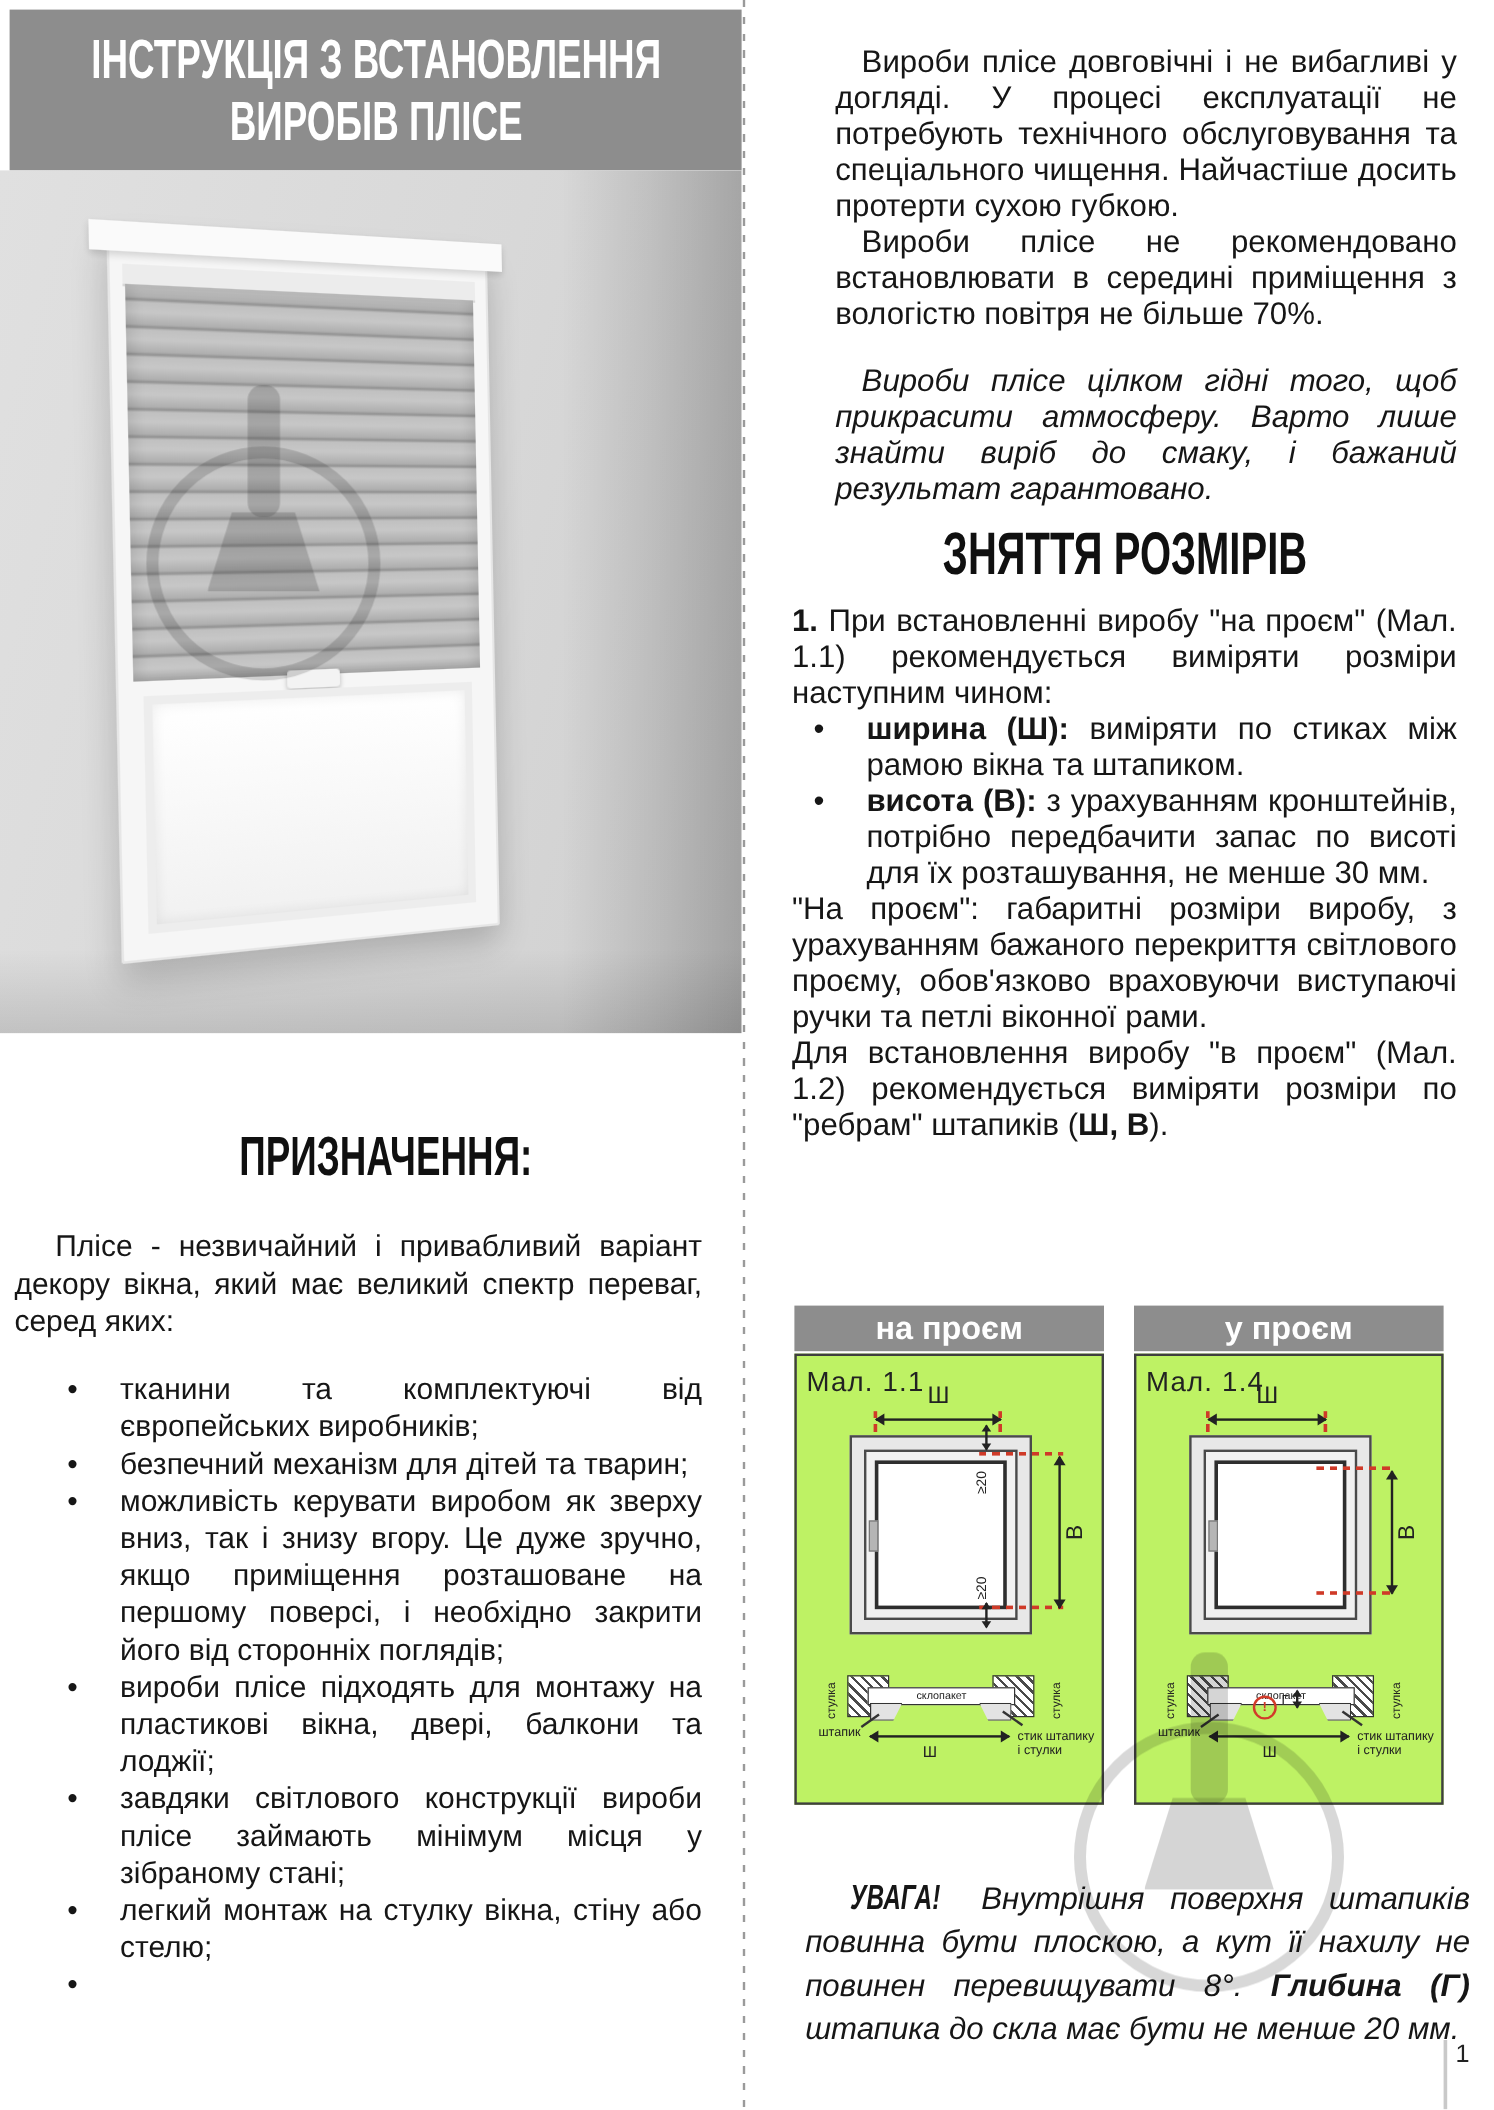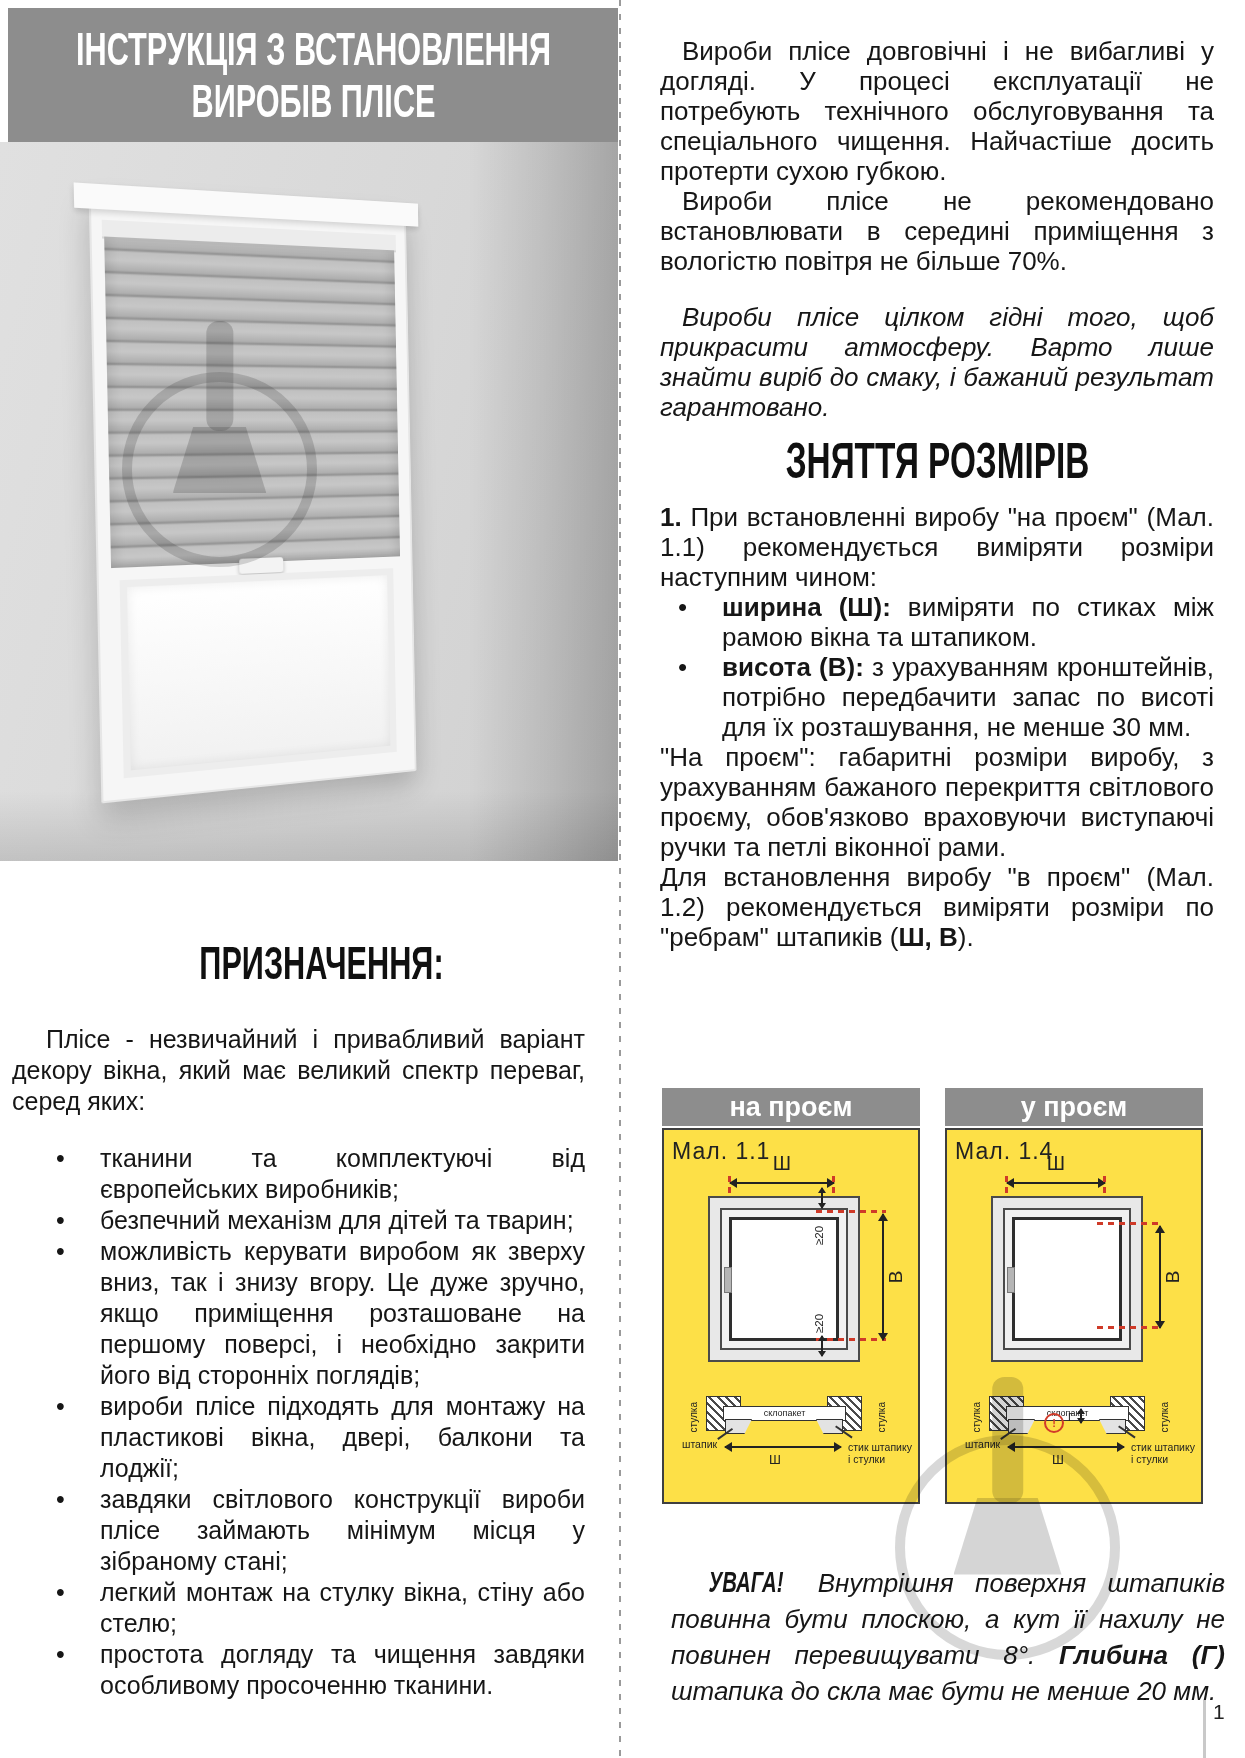--- a/index.html
+++ b/index.html
@@ -50,35 +50,35 @@
   
   .divider{position:absolute;left:619px;top:0;width:2px;height:1758px;
          background:repeating-linear-gradient(180deg,#9a9a9a 0 6px,transparent 6px 14px);}
 
   
   .rcol{position:absolute;left:660px;top:36px;width:554px;font-size:26px;line-height:30px;
         text-align:justify;}
   .rcol .care-h{margin:0 0 26px 0;}
   .rcol .care-h .t{font-size:54px;line-height:52px;}
   .rcol p{margin:0;}
-  .rcol .ind{text-indent:22px;}
+  .rcol .ind{text-indent:22px;margin-left:36px;}
   .rcol .it{font-style:italic;margin-top:26px;}
   .rcol .meas-h{margin:12px 0 14px 0;}
   .rcol .meas-h .t{font-size:50px;line-height:54px;}
   ul.mlist{list-style:none;margin:0;padding:0;}
   ul.mlist li{position:relative;padding-left:62px;text-align:justify;}
   ul.mlist li .mark{position:absolute;left:18px;top:0;}
   .b{font-weight:700;}
 
   
   .figs{position:absolute;left:662px;top:1088px;width:541px;display:flex;gap:25px;}
   .fig{width:258px;}
   .fig-banner{height:38px;background:#8d8d8d;color:#fff;font-weight:700;font-size:27px;
         display:flex;align-items:center;justify-content:center;}
-  .fig-box{position:relative;height:372px;border:2px solid #3f3f3f;background:#fde047;margin-top:2px;}
+  .fig-box{position:relative;height:372px;border:2px solid #3f3f3f;background:#bef264;margin-top:2px;}
   .fig-cap{position:absolute;left:8px;top:8px;font-size:23px;color:#222;letter-spacing:1px;}
   .wlab{position:absolute;top:22px;font-size:20px;color:#222;text-align:center;}
   .fig1 .wlab{left:66px;width:104px;}
   .fig2 .wlab{left:60px;width:98px;}
   .dim{position:absolute;background:#222;}
   .dim.h{height:2px;}
   .dim.v{width:2px;}
   .dim.h::before{content:"";position:absolute;left:-1px;top:-4px;border:5px solid transparent;border-left:0;border-right:8px solid #222;}
   .dim.h::after{content:"";position:absolute;right:-1px;top:-4px;border:5px solid transparent;border-right:0;border-left:8px solid #222;}
   .dim.v::before{content:"";position:absolute;top:-1px;left:-4px;border:5px solid transparent;border-top:0;border-bottom:8px solid #222;}
@@ -192,21 +192,21 @@
 
   <div class="purpose-body">
     <p class="intro">Плісе - незвичайний і привабливий варіант декору вікна, який має великий спектр переваг, серед яких:</p>
     <ul class="blist">
       <li><span class="mark">•</span><span>тканини та комплектуючі від європейських виробників;</span></li>
       <li><span class="mark">•</span><span>безпечний механізм для дітей та тварин;</span></li>
       <li><span class="mark">•</span><span>можливість керувати виробом як зверху вниз, так і знизу вгору. Це дуже зручно, якщо приміщення розташоване на першому поверсі, і необхідно закрити його від сторонніх поглядів;</span></li>
       <li><span class="mark">•</span><span>вироби плісе підходять для монтажу на пластикові вікна, двері, балкони та лоджії;</span></li>
       <li><span class="mark">•</span><span>завдяки світлового конструкції вироби плісе займають мінімум місця у зібраному стані;</span></li>
       <li><span class="mark">•</span><span>легкий монтаж на стулку вікна, стіну або стелю;</span></li>
-      <li><span class="mark">•</span><span>простота догляду та чищення завдяки особливому просоченню тканини.</span></li>
+      <li><span class="mark">•</span></li>
     </ul>
   </div>
 
   <div class="divider"></div>
 
   <div class="rcol">
     <p class="ind">Вироби плісе довговічні і не вибагливі у догляді. У процесі експлуатації не потребують технічного обслуговування та спеціального чищення. Найчастіше досить протерти сухою губкою.</p>
     <p class="ind">Вироби плісе не рекомендовано встановлювати в середині приміщення з вологістю повітря не більше 70%.</p>
     <p class="ind it">Вироби плісе цілком гідні того, щоб прикрасити атмосферу. Варто лише знайти виріб до смаку, і бажаний результат гарантовано.</p>
 

